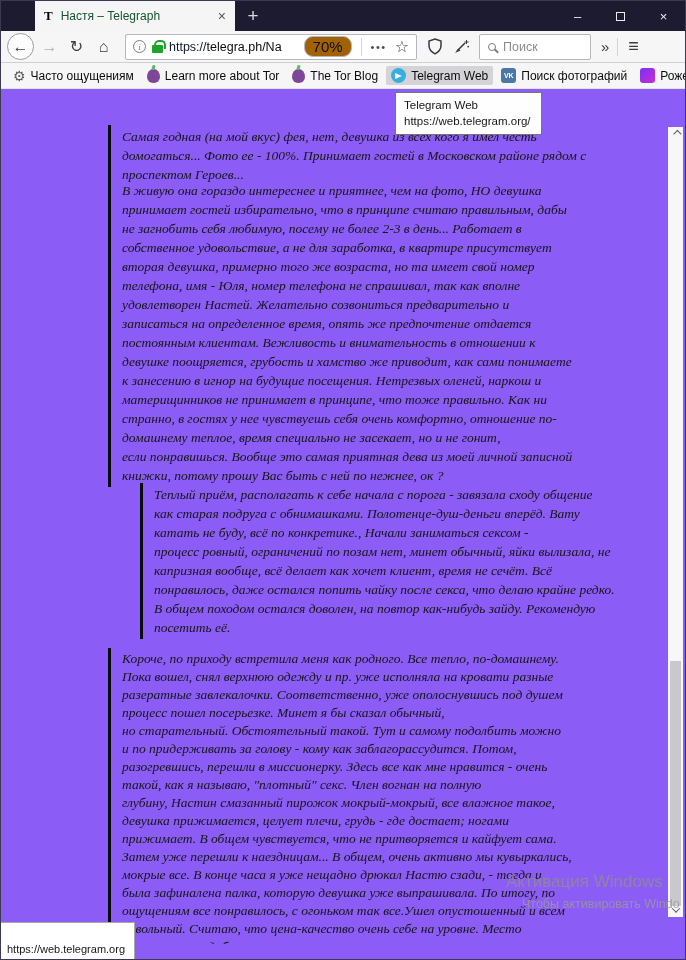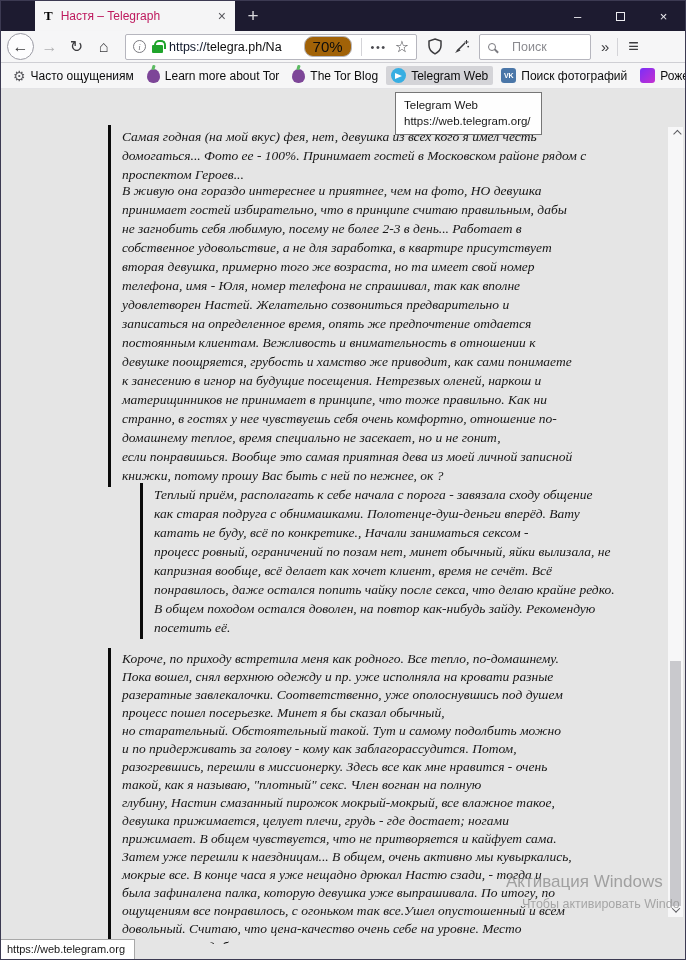--- a/index.html
+++ b/index.html
@@ -6,21 +6,21 @@
   *{box-sizing:border-box;}
   .window{
     width:686px;height:960px;position:relative;margin:0 auto;
     background:#fff;overflow:hidden;border:1px solid #3c3a52;
     font-family:"Liberation Sans","DejaVu Sans",sans-serif;
   }
   
   .titlebar{height:30px;background:#1d1b30;display:flex;align-items:stretch;}
   .tab{margin-left:34px;width:200px;background:#f5f5f6;display:flex;align-items:center;padding:0 9px;gap:8px;}
   .tab-favicon{font-family:"Liberation Serif","DejaVu Serif",serif;font-weight:700;font-size:13px;color:#000;}
-  .tab-title{font-size:12px;color:#be185d;flex:1;white-space:nowrap;overflow:hidden;}
+  .tab-title{font-size:12px;color:#14532d;flex:1;white-space:nowrap;overflow:hidden;}
   .tab-close{color:#57575c;font-size:14px;line-height:1;}
   .newtab{color:#d7d7db;font-size:19px;width:36px;display:flex;align-items:center;justify-content:center;}
   .win-controls{margin-left:auto;display:flex;}
   .win-btn{width:43px;display:flex;align-items:center;justify-content:center;color:#ececf0;font-size:13px;}
   .win-max-box{width:9px;height:9px;border:1px solid #ececf0;}
   
   .toolbar{height:32px;background:#f6f6f7;border-bottom:1px solid #cfcfd4;display:flex;align-items:center;padding:0 6px;}
   .nav-btn{width:27px;height:27px;display:flex;align-items:center;justify-content:center;font-size:16px;color:#3b3b3e;flex:0 0 auto;}
   .back-btn{border:1px solid #9a9aa3;border-radius:50%;background:#fdfdfe;margin-right:2px;}
   .fwd-btn{color:#b1b1b3;}
@@ -29,59 +29,59 @@
   .lock{position:relative;width:11px;height:8px;background:#1fa42b;border-radius:1px;margin-top:4px;flex:0 0 auto;}
   .lock::before{content:"";position:absolute;left:1.5px;top:-5px;width:8px;height:7px;border:2px solid #1fa42b;border-bottom:none;border-radius:5px 5px 0 0;}
   .url-text{font-size:12.5px;white-space:nowrap;overflow:hidden;flex:1;}
   .url-scheme{color:#0f172a;}
   .url-rest{color:#0c0c0d;}
   .zoom-pill{border:1px solid #b6b6be;border-radius:9px;background:#a16207;font-size:15px;color:#0c0c0d;padding:1px 8px;flex:0 0 auto;}
   .sep-v{width:1px;height:18px;background:#d4d4d8;margin:0 3px;flex:0 0 auto;}
   .dots{color:#4a4a4f;font-size:11px;letter-spacing:1.5px;flex:0 0 auto;}
   .star{font-size:16px;color:#4a4a4f;flex:0 0 auto;margin-left:2px;}
   .tool-icon{width:26px;height:26px;display:flex;align-items:center;justify-content:center;flex:0 0 auto;}
-  .searchbox{height:26px;flex:0 0 112px;border:1px solid #b6b6be;border-radius:2px;background:#fff;display:flex;align-items:center;gap:16px;padding:0 8px;margin:0 5px;}
+  .searchbox{height:26px;flex:0 0 112px;border:1px solid #b6b6be;border-radius:2px;background:#fff;display:flex;align-items:center;gap:7px;padding:0 8px;margin:0 5px;}
   .mag{width:8px;height:8px;border:1.5px solid #7a7a80;border-radius:50%;position:relative;flex:0 0 auto;}
   .mag::after{content:"";position:absolute;width:5px;height:1.5px;background:#7a7a80;transform:rotate(45deg);right:-4px;bottom:-2px;}
   .search-ph{color:#8a8a8f;font-size:12.5px;}
   .overflow-btn{font-size:15px;color:#3b3b3e;padding:0 5px;flex:0 0 auto;}
   .menu-btn{font-size:18px;color:#3b3b3e;padding:0 7px;flex:0 0 auto;}
   
   .bookmarksbar{height:26px;background:#f6f6f7;border-bottom:1px solid #e3e3e6;display:flex;align-items:center;padding:0 7px;gap:3px;font-size:12px;color:#0c0c0d;}
   .bm{display:flex;align-items:center;gap:5px;padding:2px 5px;border-radius:2px;white-space:nowrap;}
   .bm-hl{background:#d4d4d8;}
   .gear-glyph{font-size:14px;color:#5a5a5f;line-height:1;}
   .onion{width:13px;height:14px;background:#7d4698;border-radius:50% 50% 48% 48%/58% 58% 44% 44%;position:relative;}
   .onion::before{content:"";position:absolute;top:-4px;left:5px;width:3px;height:5px;background:#5dbb63;border-radius:1px;transform:rotate(18deg);}
   .tg-circle{width:15px;height:15px;border-radius:50%;background:#37aee2;position:relative;}
   .tg-circle::after{content:"";position:absolute;left:4px;top:4.5px;border-left:7px solid #fff;border-top:3.5px solid transparent;border-bottom:3.5px solid transparent;}
   .vk-sq{width:15px;height:15px;border-radius:3px;background:#4a76a8;color:#fff;font-size:7px;font-weight:700;display:flex;align-items:center;justify-content:center;}
   .purple-sq{width:15px;height:15px;border-radius:3px;background:linear-gradient(135deg,#7b2ff7,#c52fd0);}
   
-  .content{position:absolute;left:0;right:0;top:88px;bottom:0;background:#e5e5e5;overflow:hidden;}
+  .content{position:absolute;left:0;right:0;top:88px;bottom:0;background:#8b5cf6;overflow:hidden;}
   .bq{position:absolute;left:107px;width:472px;border-left:3px solid #0a0a0a;padding:2px 0 2px 11px;
       font-family:"Liberation Serif","DejaVu Serif",serif;font-style:italic;
       font-size:13.5px;line-height:19px;color:#161616;white-space:pre;}
   .bq1{top:36px;}
   .bq2{top:90px;}
   .bq3{top:394px;margin-left:32px;}
   .bq4{top:559px;line-height:18px;height:296px;overflow:hidden;}
   
   .tooltip{position:absolute;left:394px;top:91px;z-index:40;background:#fefefe;border:1px solid #767676;padding:4px 10px 5px 8px;font-size:11.5px;line-height:16px;color:#161616;white-space:nowrap;}
   
   .scrollbar{position:absolute;right:2px;top:126px;width:15px;height:790px;background:#f7f7f8;z-index:20;}
   .scroll-thumb{position:absolute;left:2px;right:2px;top:534px;height:245px;background:#c9c9cd;}
   .scroll-arrow{position:absolute;left:0;width:15px;height:14px;display:flex;align-items:center;justify-content:center;}
   .scroll-up{top:0;}
   .scroll-down{bottom:0;}
   .chev{width:6px;height:6px;border-left:1.5px solid #5a5a5e;border-bottom:1.5px solid #5a5a5e;}
   .chev-up{transform:rotate(135deg) translate(-1px,-1px);}
   .chev-down{transform:rotate(-45deg) translate(1px,-1px);}
   
-  .status-popup{position:absolute;left:0;bottom:0;z-index:45;background:#fff;border:1px solid #a8a8a8;border-left:none;border-bottom:none;padding:3px 9px 4px 6px;font-size:11px;color:#161616;white-space:nowrap;}
+  .status-popup{position:absolute;left:0;bottom:0;z-index:45;background:#fff;border:1px solid #a8a8a8;border-left:none;border-bottom:none;padding:20px 9px 4px 6px;font-size:11px;color:#161616;white-space:nowrap;}
   
   .wm1{position:absolute;left:505px;top:871px;z-index:50;font-size:17px;color:#8f8f8f;opacity:.8;white-space:nowrap;}
   .wm2{position:absolute;left:521px;top:896px;z-index:50;font-size:12.5px;color:#9a9a9a;opacity:.85;white-space:nowrap;}
 </style>
 </head>
 <body>
 
 <div class="window">
 
   <div class="titlebar">

